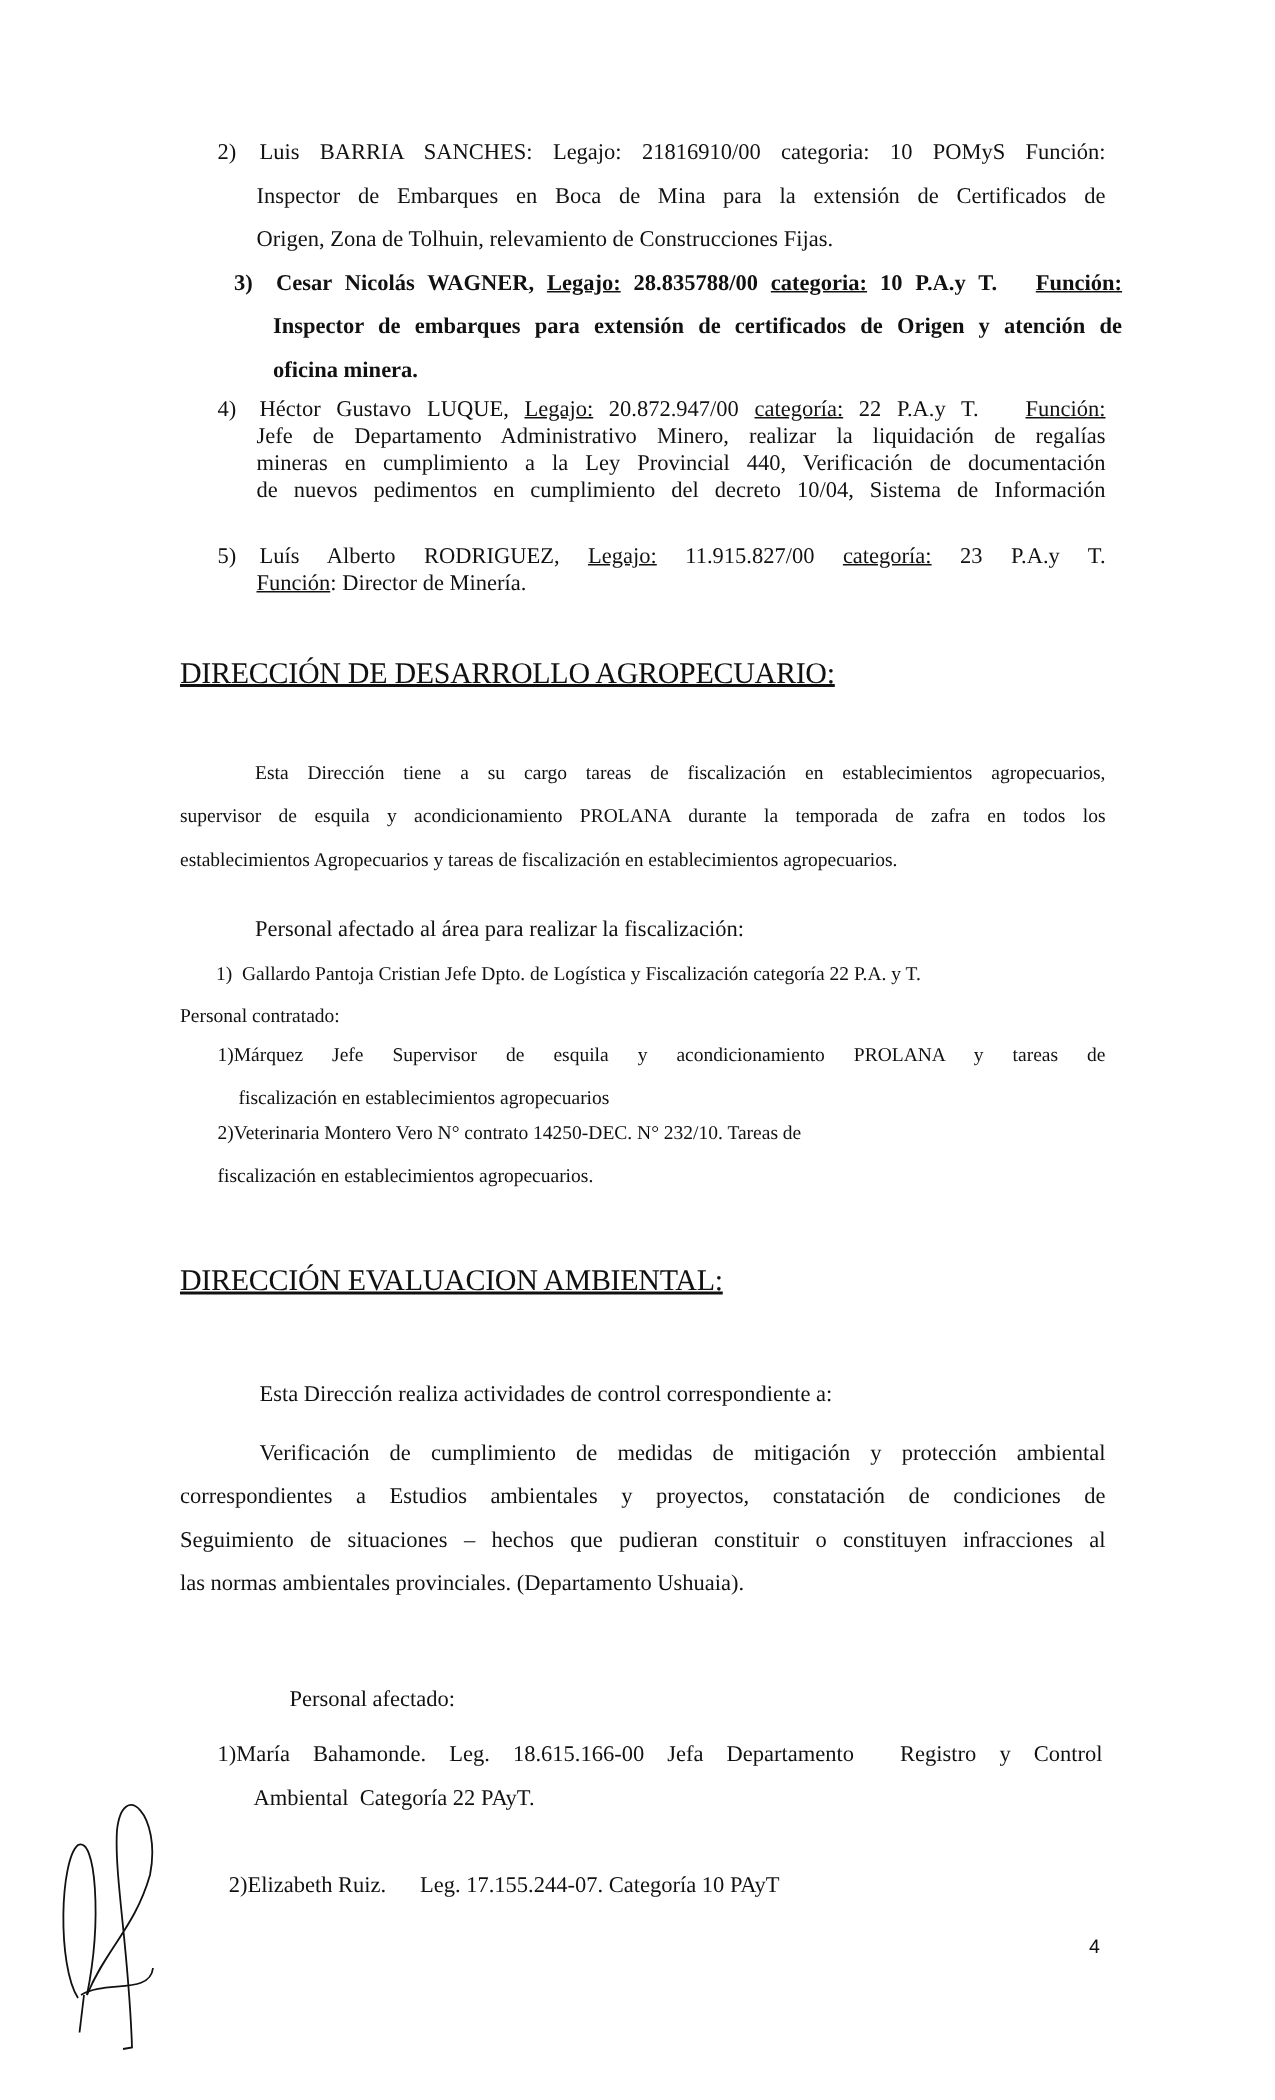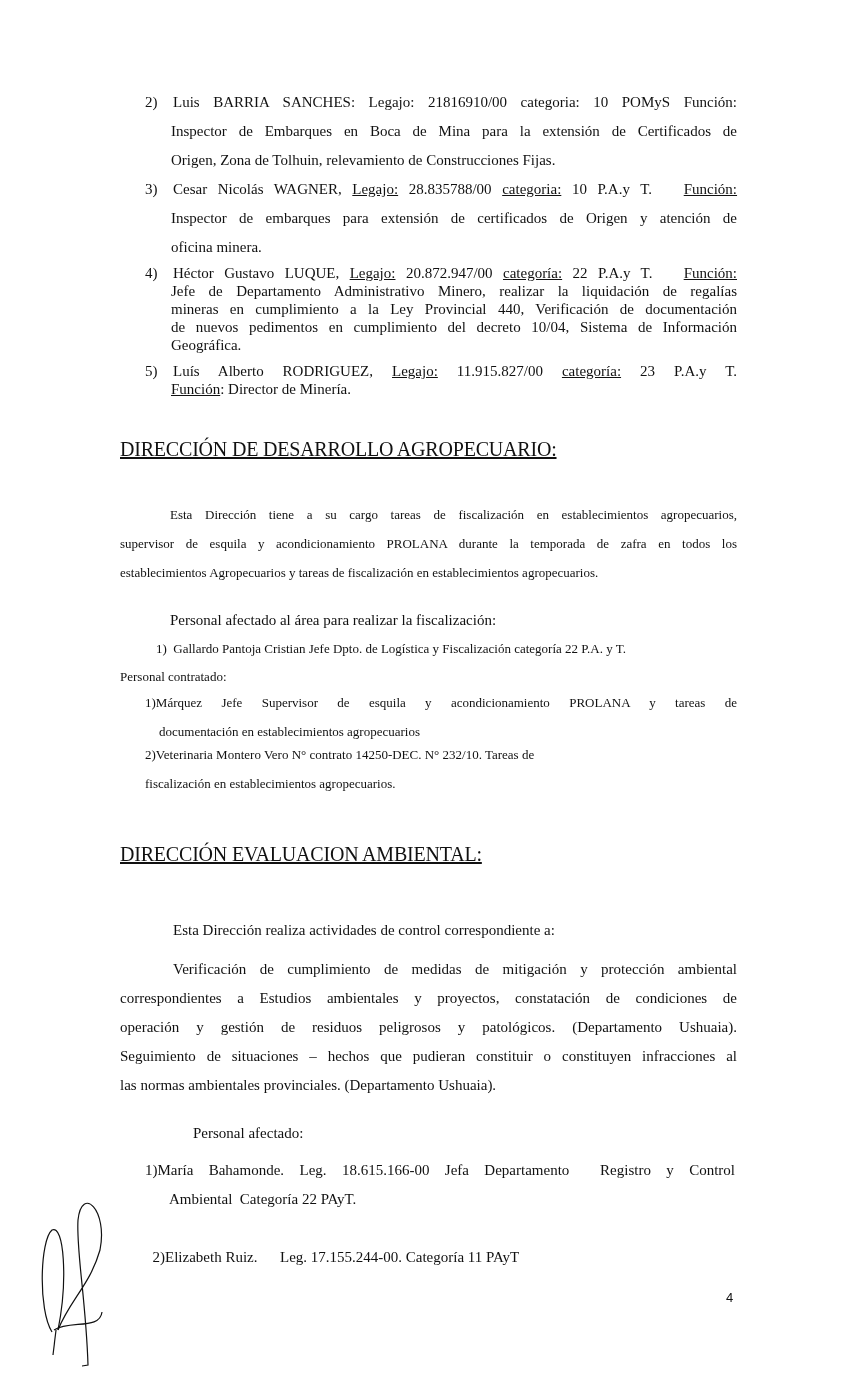--- a/index.html
+++ b/index.html
@@ -16,21 +16,21 @@
 </style>
 </head>
 <body>
 
 <div class="abs t" style="left:145px; top:88px; width:592px;">
   <div class="jl"><span class="num">2)</span><span>Luis BARRIA SANCHES: Legajo: 21816910/00 categoria: 10 POMyS Función:</span></div>
   <div class="jl" style="padding-left:26px;">Inspector de Embarques en Boca de Mina para la extensión de Certificados de</div>
   <div style="padding-left:26px;">Origen, Zona de Tolhuin, relevamiento de Construcciones Fijas.</div>
 </div>
 
-<div class="abs t" style="left:145px; top:175px; width:592px;">
+<div class="abs t" style="left:156px; top:175px; width:592px;font-weight:bold;">
   <div class="jl">
     <span class="num">3)</span><span>Cesar Nicolás WAGNER,</span>
     <span class="u">Legajo:</span>
     <span>28.835788/00</span>
     <span class="u">categoria:</span>
     <span>10 P.A.y T.</span>&nbsp;&nbsp;
     <span class="u">Función:</span>
   </div>
   <div class="jl" style="padding-left:26px;">Inspector de embarques para extensión de certificados de Origen y atención de</div>
   <div style="padding-left:26px;">oficina minera.</div>
@@ -41,21 +41,20 @@
     <span class="num">4)</span><span>Héctor Gustavo LUQUE,</span>
     <span class="u">Legajo:</span>
     <span>20.872.947/00</span>
     <span class="u">categoría:</span>
     <span>22 P.A.y T.</span>&nbsp;&nbsp;
     <span class="u">Función:</span>
   </div>
   <div class="jl" style="padding-left:26px;">Jefe de Departamento Administrativo Minero, realizar la liquidación de regalías</div>
   <div class="jl" style="padding-left:26px;">mineras en cumplimiento a la Ley Provincial 440, Verificación de documentación</div>
   <div class="jl" style="padding-left:26px;">de nuevos pedimentos en cumplimiento del decreto 10/04, Sistema de Información</div>
-  <div style="padding-left:26px;">Geográfica.</div>
 </div>
 
 <div class="abs t tight" style="left:145px; top:362px; width:592px;">
   <div class="jl">
     <span class="num">5)</span><span>Luís Alberto RODRIGUEZ,</span>
     <span class="u">Legajo:</span>
     <span>11.915.827/00</span>
     <span class="u">categoría:</span>
     <span>23 P.A.y T.</span>
   </div>
@@ -65,57 +64,56 @@
 <div class="abs h" style="left:120px; top:438px;">DIRECCIÓN DE DESARROLLO AGROPECUARIO:</div>
 
 <div class="abs t small" style="left:120px; top:500px; width:617px;">
   <div class="jl" style="padding-left:50px;">Esta Dirección tiene a su cargo tareas de fiscalización en establecimientos agropecuarios,</div>
   <div class="jl">supervisor de esquila y acondicionamiento PROLANA durante la temporada de zafra en todos los</div>
   <div>establecimientos Agropecuarios y tareas de fiscalización en establecimientos agropecuarios.</div>
 </div>
 
 <div class="abs t" style="left:170px; top:606px;">Personal afectado al área para realizar la fiscalización:</div>
 
-<div class="abs t small" style="left:156px; top:634px;">
+<div class="abs t small" style="left:144px; top:634px;">
   <span>1)</span>&nbsp;&nbsp;<span>Gallardo Pantoja Cristian Jefe Dpto. de Logística y Fiscalización categoría 22 P.A. y T.</span>
 </div>
 
 <div class="abs t small" style="left:120px; top:662px;">Personal contratado:</div>
 
 <div class="abs t small" style="left:145px; top:688px; width:592px;">
   <div class="jl"><span>1)</span><span>Márquez Jefe Supervisor de esquila y acondicionamiento PROLANA y tareas de</span></div>
-  <div style="padding-left:14px;">documentación en establecimientos agropecuarios</div>
+  <div style="padding-left:14px;">fiscalización en establecimientos agropecuarios</div>
 </div>
 
 <div class="abs t small" style="left:145px; top:740px; width:592px;">
   <div><span>2)</span><span>Veterinaria Montero Vero N° contrato 14250-DEC. N° 232/10. Tareas de</span></div>
   <div>fiscalización en establecimientos agropecuarios.</div>
 </div>
 
 <div class="abs h" style="left:120px; top:843px;">DIRECCIÓN EVALUACION AMBIENTAL:</div>
 
 <div class="abs t" style="left:173px; top:916px;">Esta Dirección realiza actividades de control correspondiente a:</div>
 
 <div class="abs t" style="left:120px; top:955px; width:617px;">
   <div class="jl" style="padding-left:53px;">Verificación de cumplimiento de medidas de mitigación y protección ambiental</div>
   <div class="jl">correspondientes a Estudios ambientales y proyectos, constatación de condiciones de</div>
-  <div class="jl">operación y gestión de residuos peligrosos y patológicos. (Departamento Ushuaia).</div>
   <div class="jl">Seguimiento de situaciones – hechos que pudieran constituir o constituyen infracciones al</div>
   <div>las normas ambientales provinciales. (Departamento Ushuaia).</div>
 </div>
 
 <div class="abs t" style="left:193px; top:1119px;">Personal afectado:</div>
 
 <div class="abs t" style="left:145px; top:1156px; width:590px;">
   <div class="jl" style="white-space:pre;"><span>1)</span><span>María Bahamonde. Leg. 18.615.166-00 Jefa Departamento  Registro y Control</span></div>
   <div style="padding-left:24px; white-space:pre;">Ambiental  Categoría 22 PAyT.</div>
 </div>
 
 <div class="abs t" style="left:145px; top:1214px; white-space:pre;">
-  <span>2)</span><span>Elizabeth Ruiz.      Leg. 17.155.244-00. Categoría 11 PAyT</span>
+  <span>2)</span><span>Elizabeth Ruiz.      Leg. 17.155.244-07. Categoría 10 PAyT</span>
 </div>
 
 <div class="abs" style="left:30px; top:1190px; width:90px; height:180px;">
   <svg width="90" height="180" viewBox="0 0 90 180" fill="none" stroke="#111" stroke-width="1.2">
     <path d="M22 142 C 8 120, 10 50, 22 40 C 34 34, 38 90, 28 140"></path>
     <path d="M28 140 C 40 110, 60 95, 70 60 C 78 20, 52 -5, 48 30 C 46 60, 56 110, 58 175 L 52 176"></path>
     <path d="M24 140 C 40 130, 70 140, 72 122"></path>
     <path d="M26 140 L 23 165"></path>
   </svg>
 </div>

